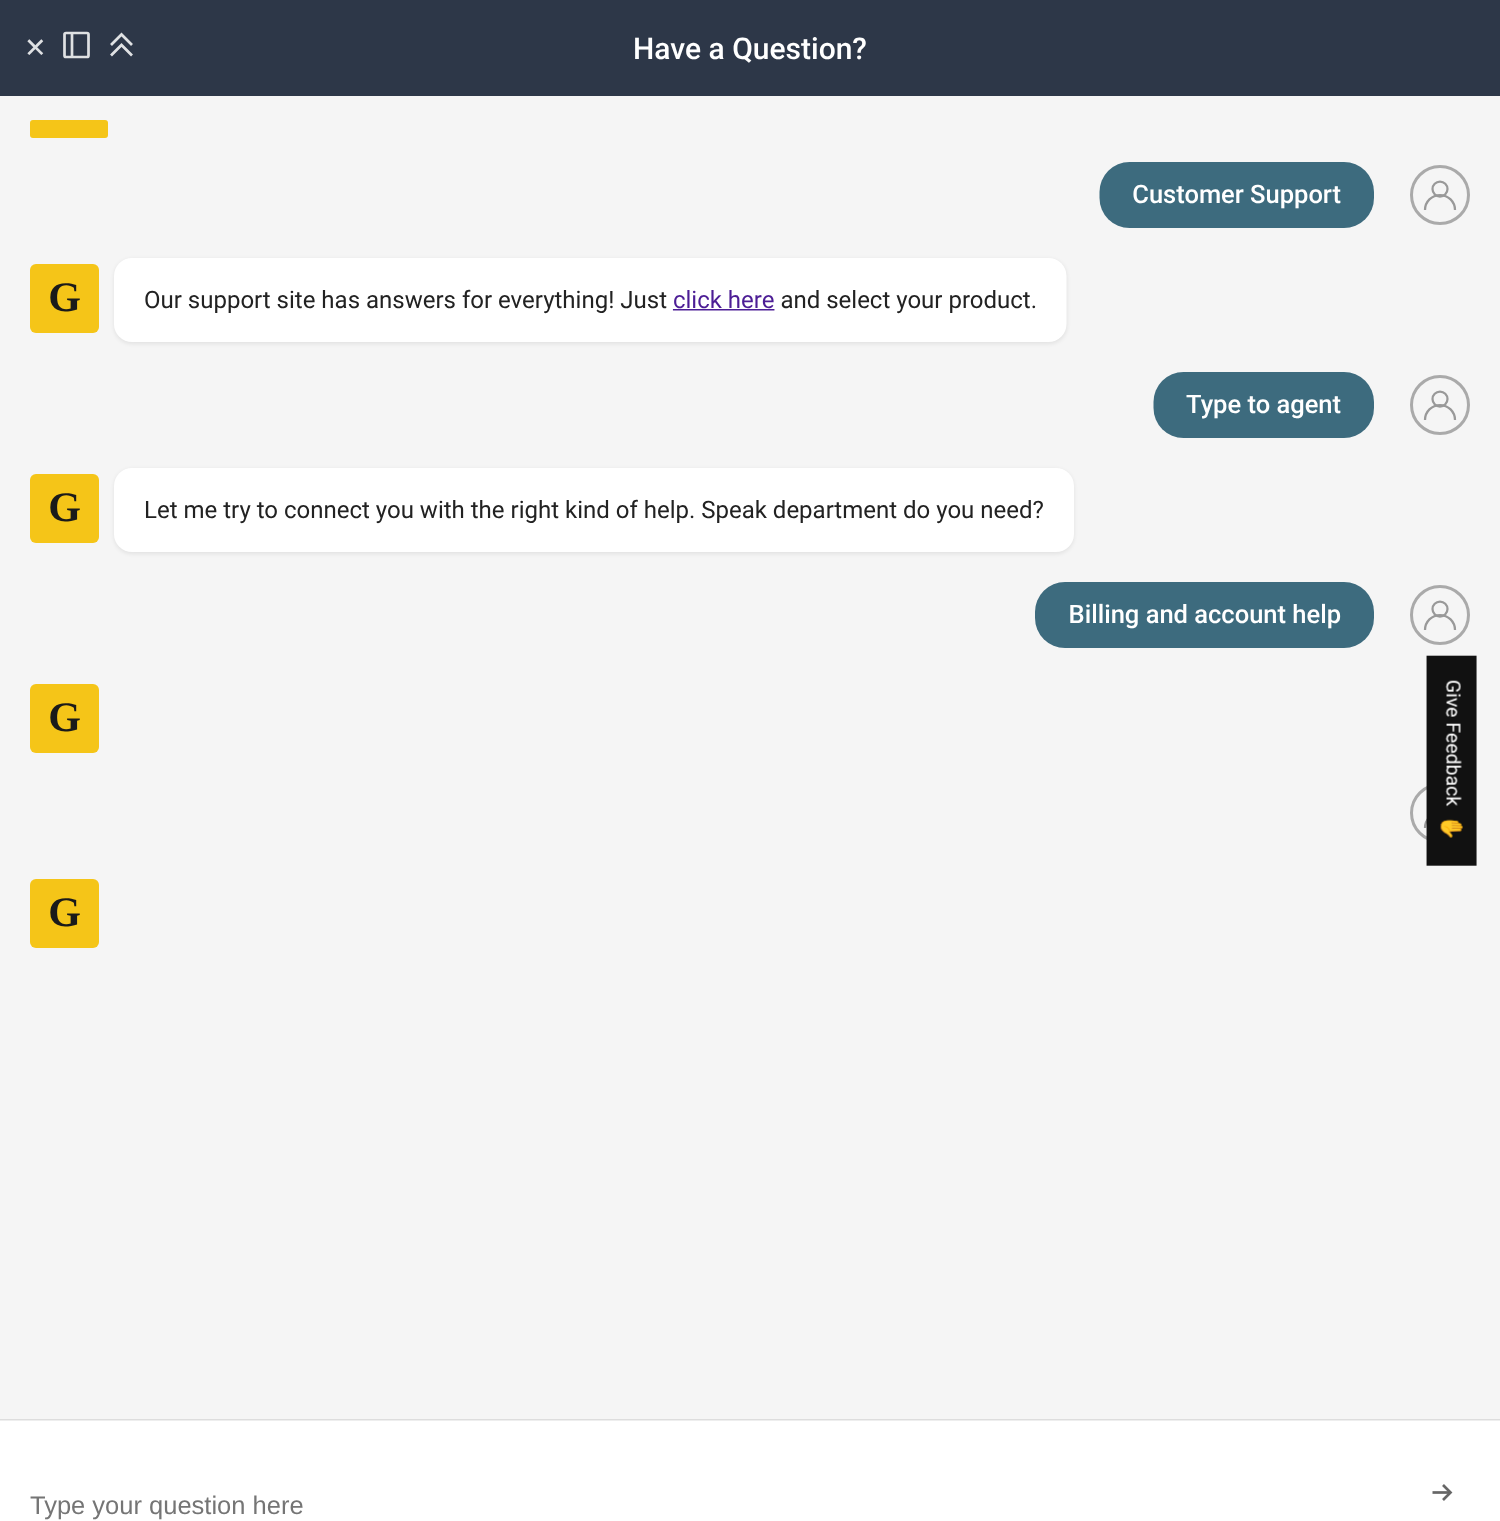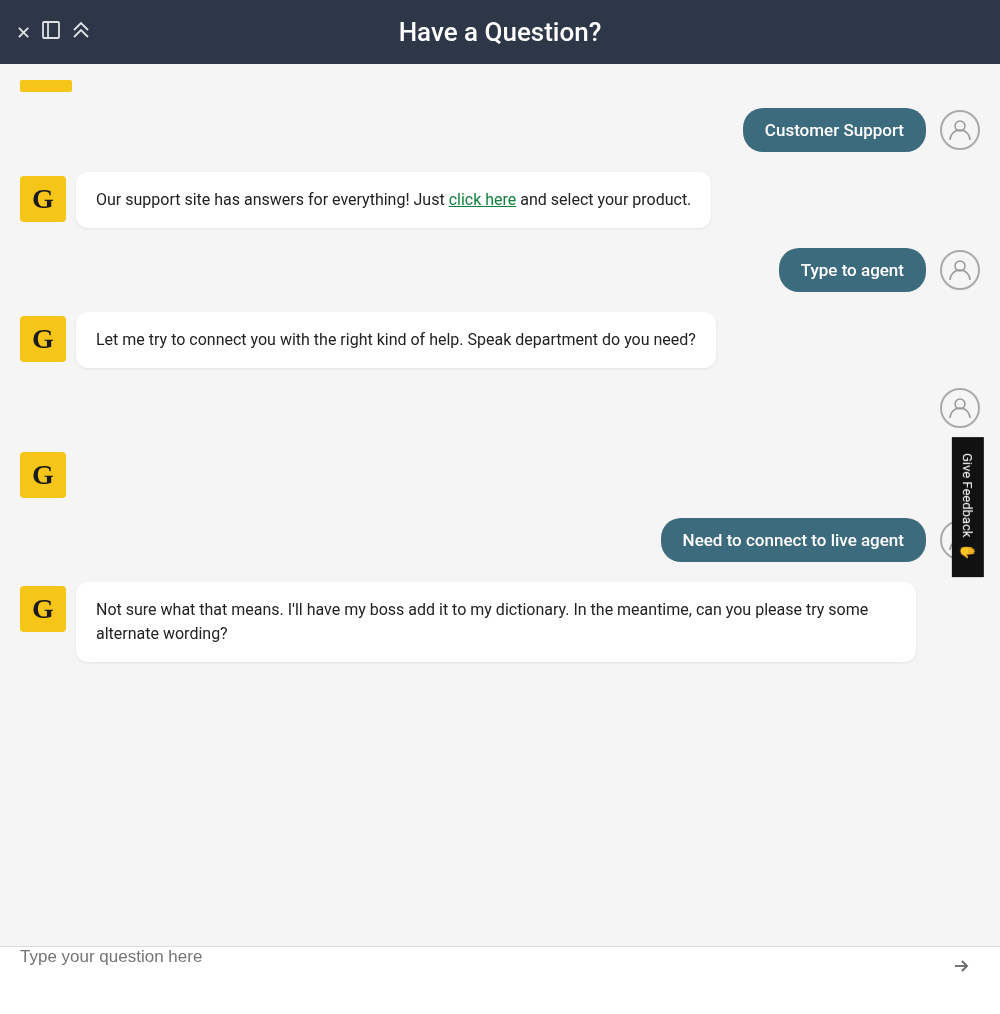--- a/index.html
+++ b/index.html
@@ -32,21 +32,21 @@
       gap: 10px;
       align-items: center;
     }
     .header-icon {
       color: white;
       cursor: pointer;
       font-size: 18px;
       opacity: 0.85;
     }
     .header-title {
-      font-size: 26px;
+      font-size: 20px;
       font-weight: 500;
       color: white;
     }
 
     
     .chat-area {
       flex: 1;
       background: #f5f5f5;
       overflow-y: auto;
       padding: 16px 0 16px 0;
@@ -56,21 +56,21 @@
     
     .message-row {
       display: flex;
       align-items: flex-start;
       padding: 8px 20px;
       margin-bottom: 4px;
     }
     .message-row.user {
       justify-content: flex-end;
       align-items: center;
-      gap: 14px;
+      gap: 24px;
     }
     .message-row.bot {
       justify-content: flex-start;
       align-items: flex-start;
       gap: 10px;
     }
 
     
     .bot-avatar {
       width: 46px;
@@ -106,42 +106,42 @@
       background: white;
       border-radius: 12px;
       padding: 16px 20px;
       font-size: 16px;
       color: #222;
       line-height: 1.5;
       max-width: 840px;
       box-shadow: 0 1px 3px rgba(0,0,0,0.08);
     }
     .bot-bubble a {
-      color: #15803d;
+      color: #4c1d95;
       text-decoration: underline;
     }
 
     
     .user-bubble {
       background: #3d6b7e;
       color: white;
       border-radius: 20px;
       padding: 12px 22px;
       font-size: 17px;
       font-weight: 500;
       max-width: 400px;
       cursor: pointer;
     }
 
     
     .input-area {
       background: white;
       border-top: 1px solid #ddd;
       display: flex;
-      align-items: flex-start;
+      align-items: flex-end;
       padding: 0 20px;
       height: 68px;
       flex-shrink: 0;
     }
     .input-field {
       flex: 1;
       border: none;
       outline: none;
       font-size: 17px;
       color: #888;
@@ -217,45 +217,44 @@
       </svg>
     </div>
   </div>
 
   <div class="message-row bot">
     <div class="bot-avatar">G</div>
     <div class="bot-bubble">Let me try to connect you with the right kind of help. Speak department do you need?</div>
   </div>
 
   <div class="message-row user">
-    <div class="user-avatar">
-      <svg width="28" height="28" viewBox="0 0 28 28" fill="none" stroke="#999" stroke-width="1.5">
-        <circle cx="14" cy="10" r="5"></circle>
-        <path d="M4 24c0-5.5 4.5-10 10-10s10 4.5 10 10"></path>
-      </svg>
-    </div>
-  </div>
-
-  <div class="message-row bot">
-    <div class="bot-avatar">G</div>
-  </div>
-
-  <div class="message-row user">
-    <div class="user-bubble">Need to connect to live agent</div>
-    <div class="user-avatar">
-      <svg width="28" height="28" viewBox="0 0 28 28" fill="none" stroke="#999" stroke-width="1.5">
-        <circle cx="14" cy="10" r="5"></circle>
-        <path d="M4 24c0-5.5 4.5-10 10-10s10 4.5 10 10"></path>
-      </svg>
-    </div>
-  </div>
-
-  <div class="message-row bot">
-    <div class="bot-avatar">G</div>
-    <div class="bot-bubble">Not sure what that means. I'll have my boss add it to my dictionary. In the meantime, can you please try some alternate wording?</div>
+    <div class="user-bubble">Billing and account help</div>
+    <div class="user-avatar">
+      <svg width="28" height="28" viewBox="0 0 28 28" fill="none" stroke="#999" stroke-width="1.5">
+        <circle cx="14" cy="10" r="5"></circle>
+        <path d="M4 24c0-5.5 4.5-10 10-10s10 4.5 10 10"></path>
+      </svg>
+    </div>
+  </div>
+
+  <div class="message-row bot">
+    <div class="bot-avatar">G</div>
+  </div>
+
+  <div class="message-row user">
+    <div class="user-avatar">
+      <svg width="28" height="28" viewBox="0 0 28 28" fill="none" stroke="#999" stroke-width="1.5">
+        <circle cx="14" cy="10" r="5"></circle>
+        <path d="M4 24c0-5.5 4.5-10 10-10s10 4.5 10 10"></path>
+      </svg>
+    </div>
+  </div>
+
+  <div class="message-row bot">
+    <div class="bot-avatar">G</div>
   </div>
 
 </div>
 
 <div style="position:fixed; right:-38px; top:50%; transform:translateY(-50%) rotate(90deg); background:#111; color:white; font-size:13px; padding:8px 16px; cursor:pointer; z-index:200; display:flex; align-items:center; gap:6px; white-space:nowrap;">
   <span>Give Feedback</span>
   <span style="font-size:14px;">✋</span>
 </div>
 
 <div class="input-area">

